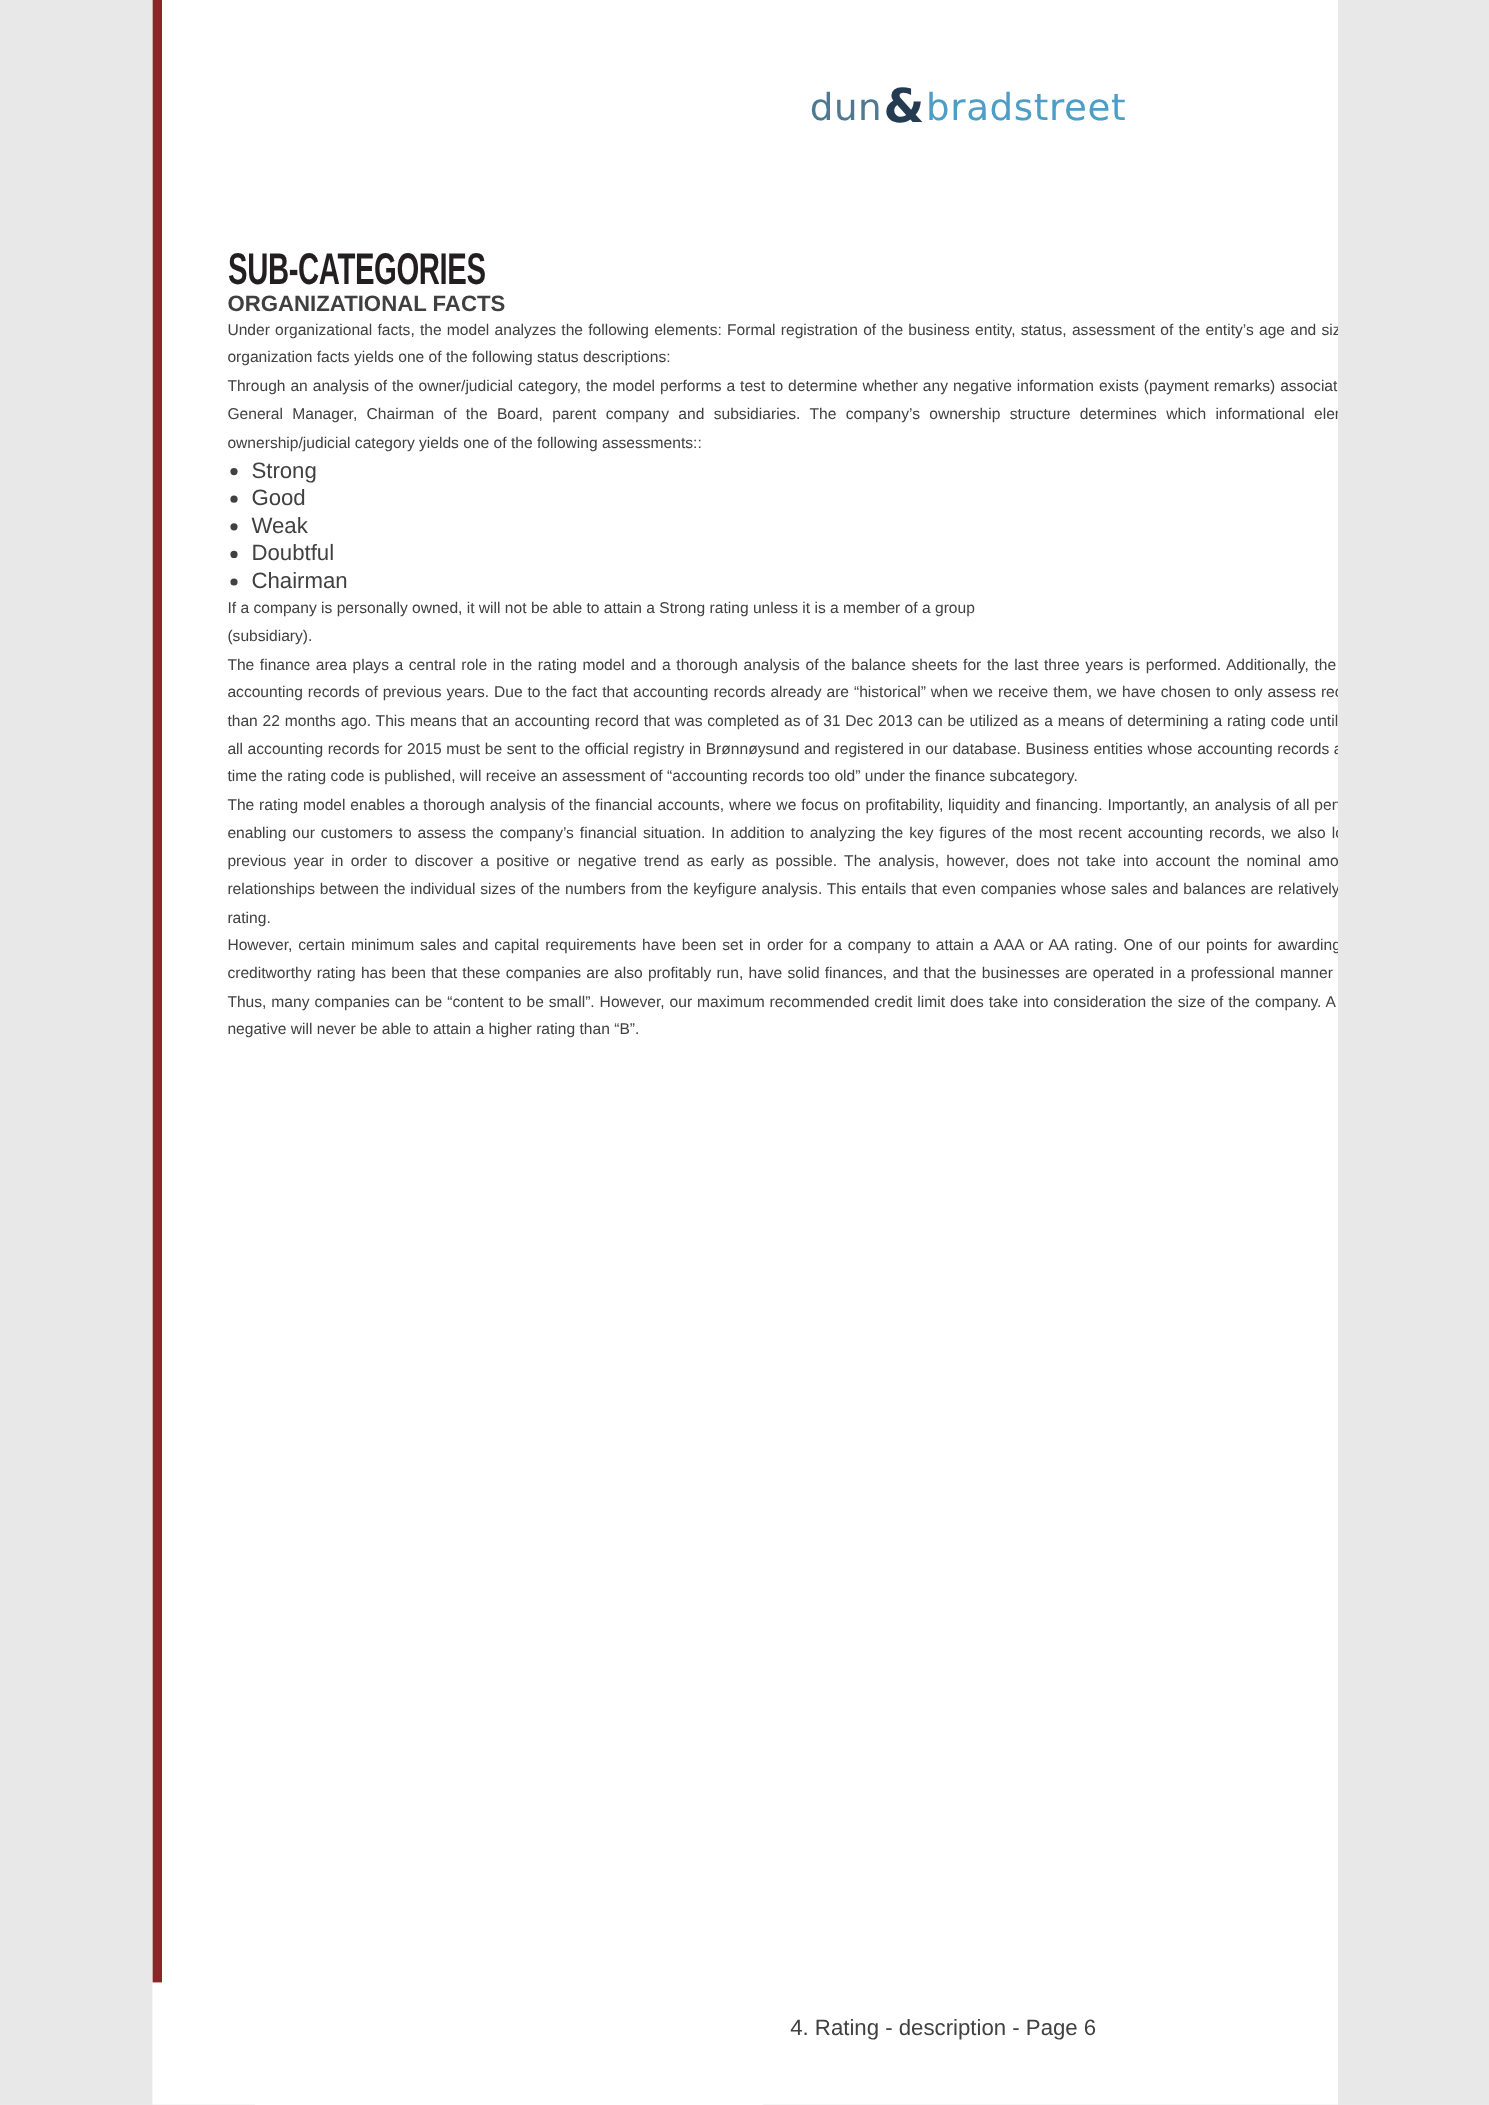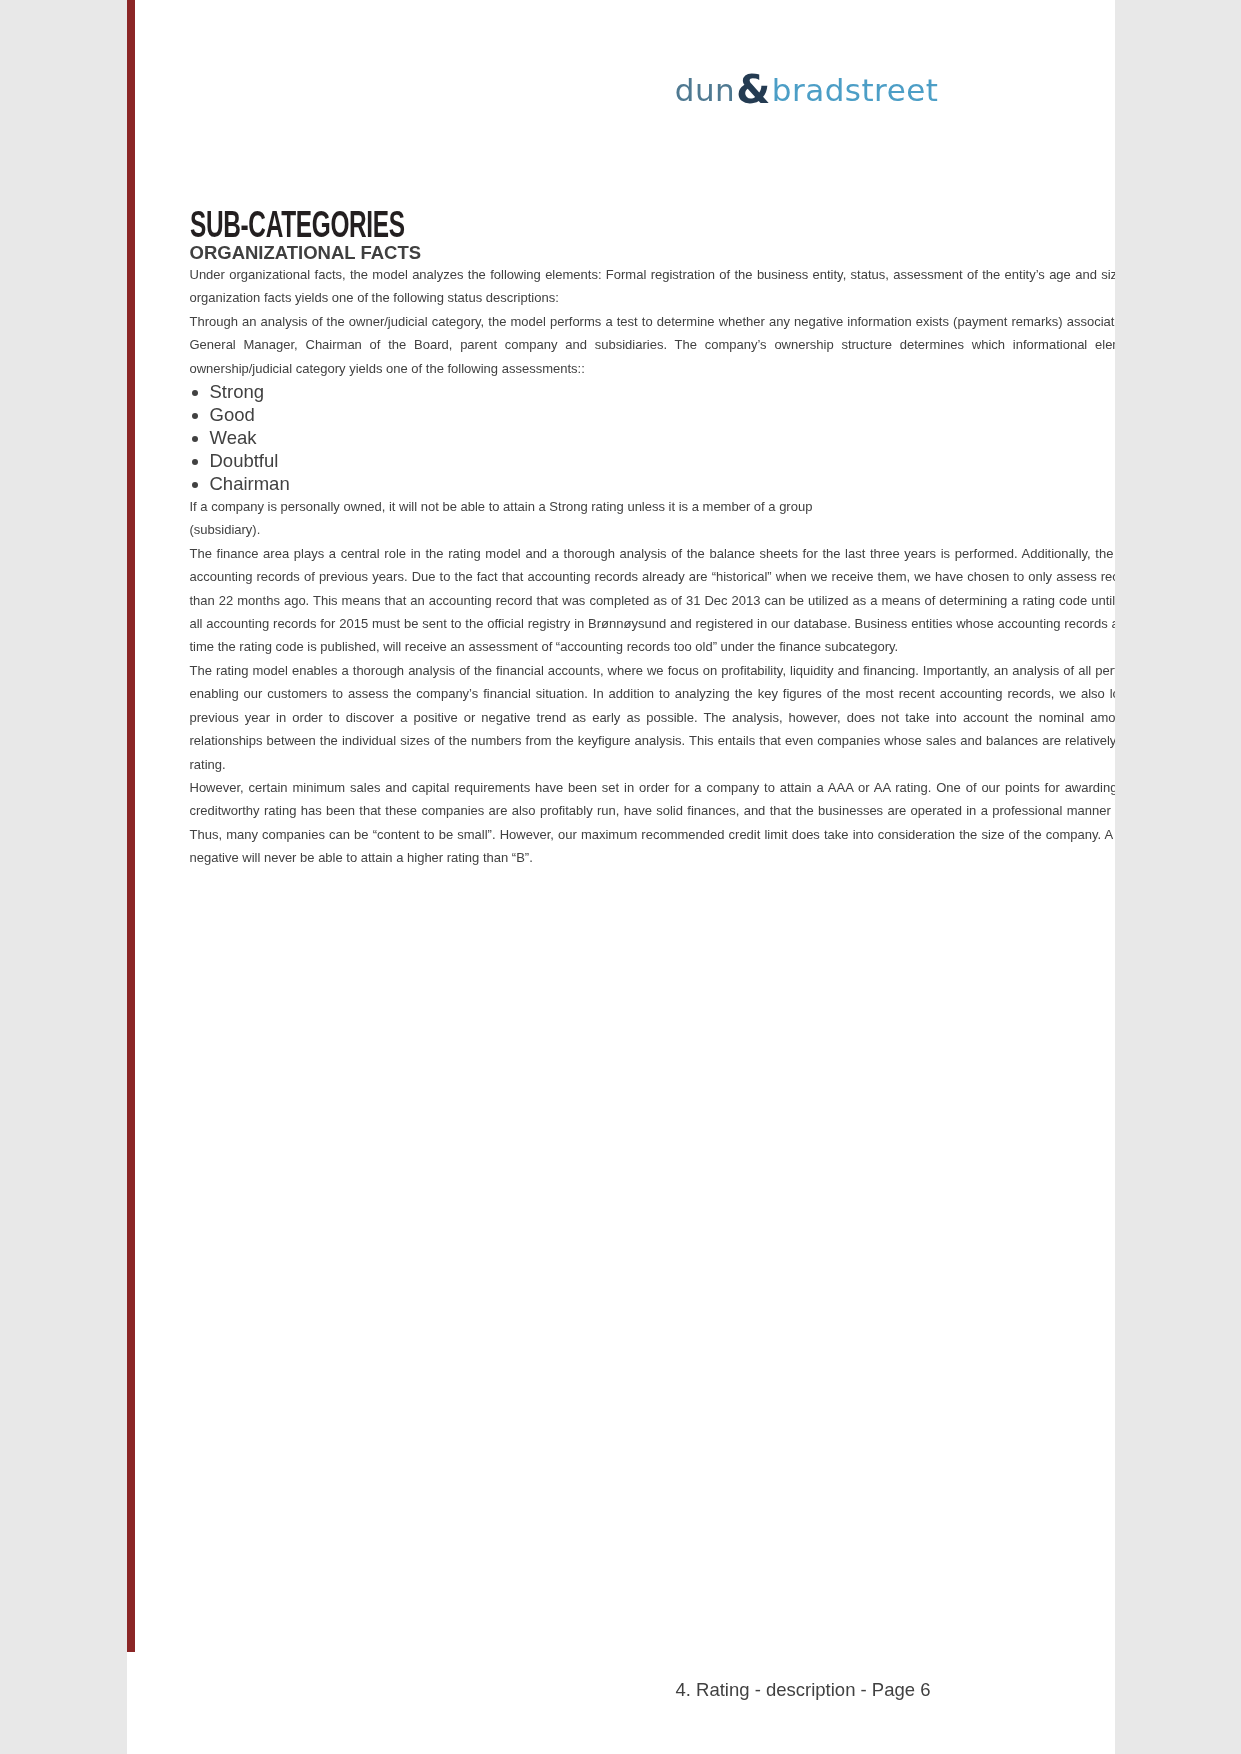--- a/index.html
+++ b/index.html
@@ -56,21 +56,21 @@
   .mt-ul1{margin-top:25px;}
   .mt-h2b{margin-top:45px;}
   .mt-p2{margin-top:5px;}
   .mt-ul2{margin-top:31px;}
   .mt-pif{margin-top:39px;}
   .mt-h2c{margin-top:25px;}
   .mt-p3{margin-top:5px;}
   .mt-p4{margin-top:42px;}
   .mt-p5{margin-top:36px;}
   .footer{
-    position:absolute;top:1678px;right:184px;
+    position:absolute;top:1678px;right:201px;
     font-size:18.5px;color:#414141;line-height:23px;
   }
 </style>
 </head>
 <body>
 
 <div class="page">
   <div class="stripe"></div>
 
   <div class="logo">

